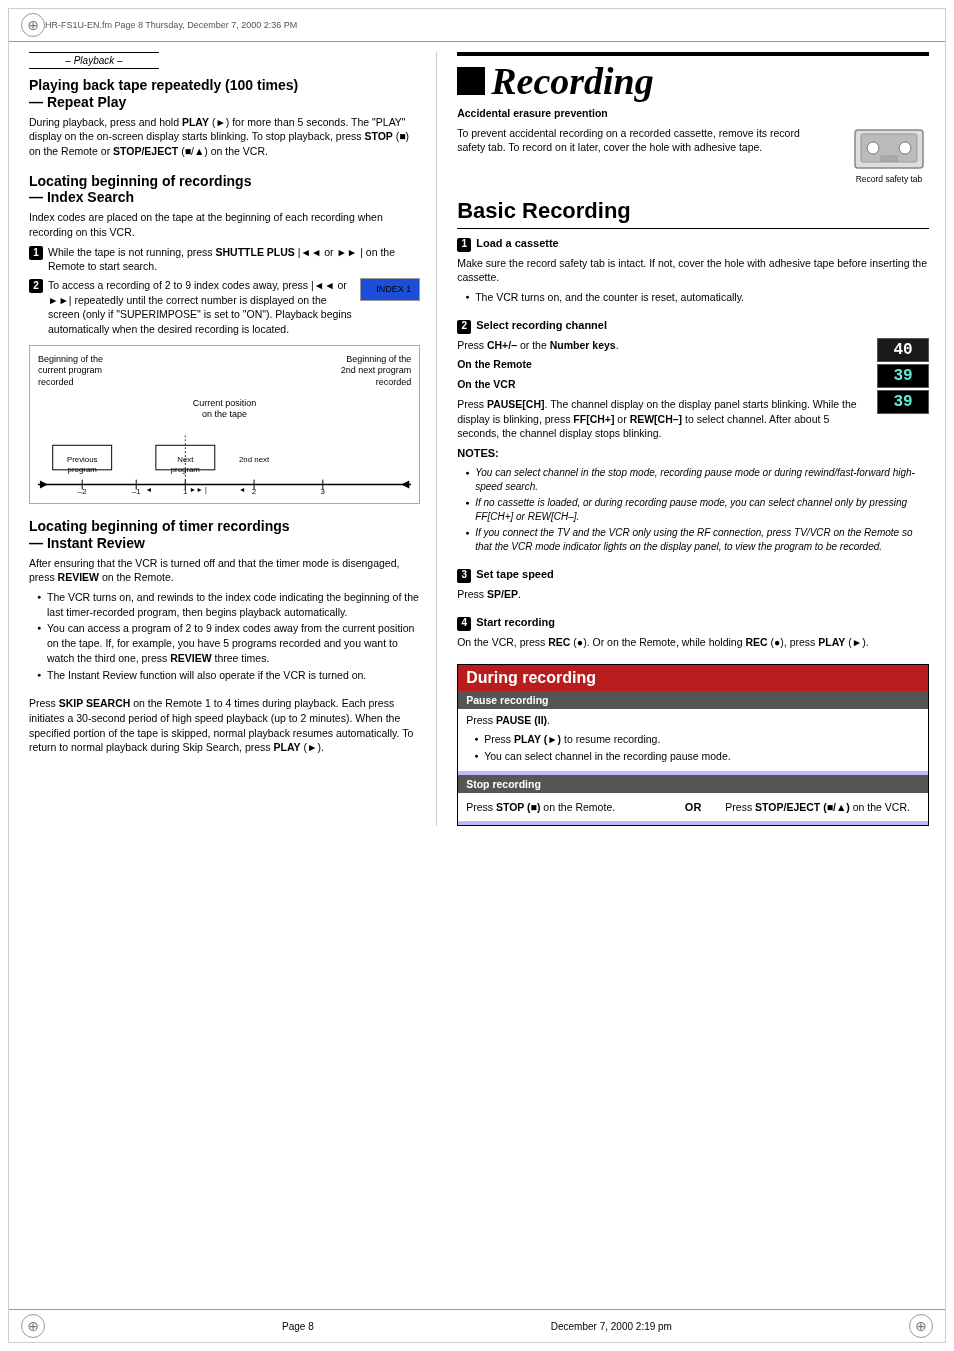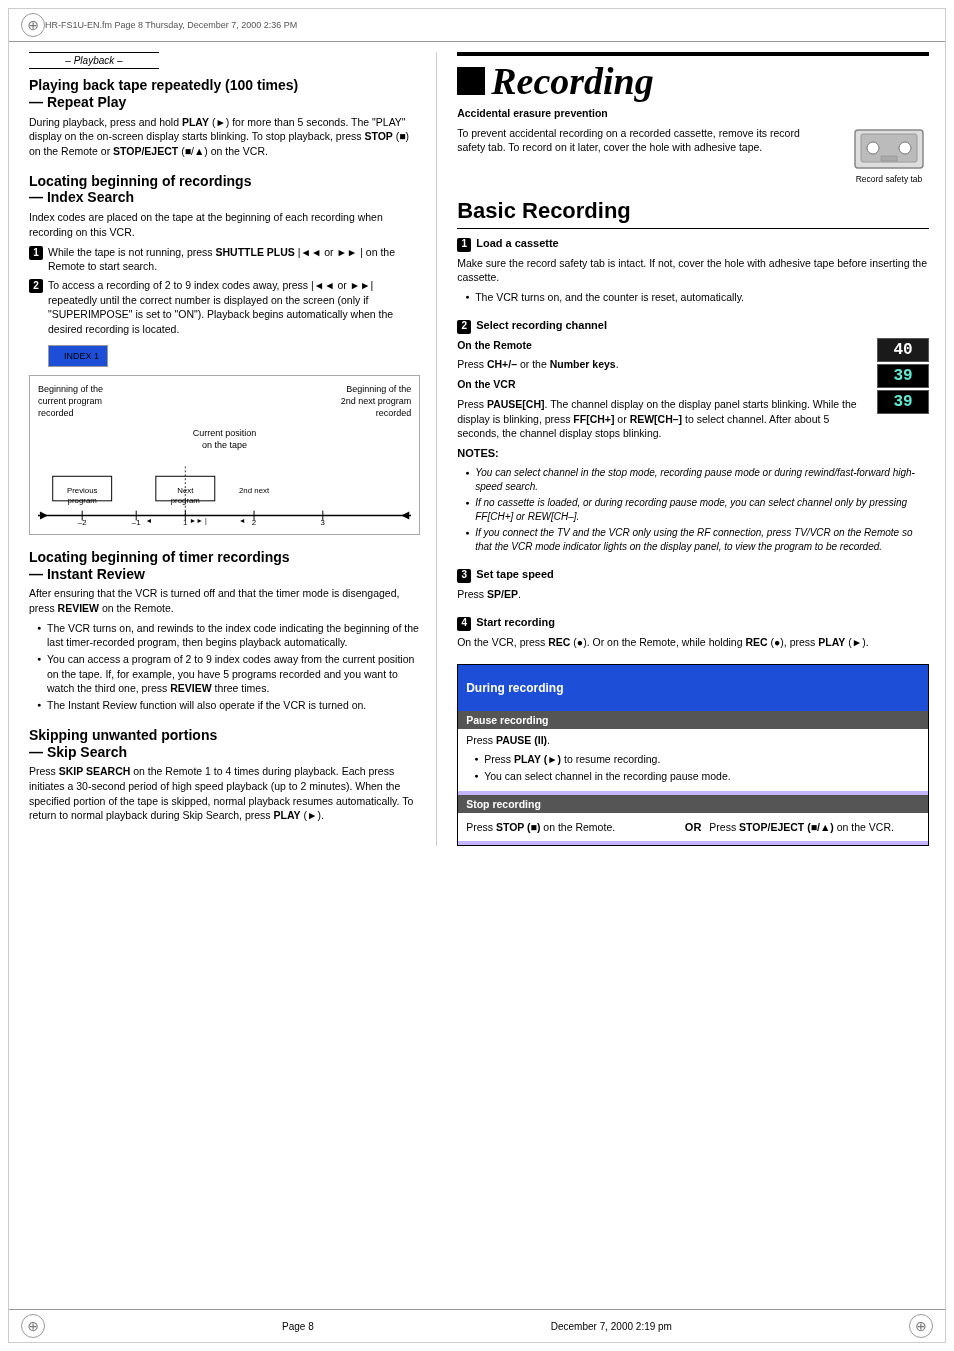--- a/index.html
+++ b/index.html
@@ -178,43 +178,43 @@
     }
 
     
     .recording-table {
       border: 1px solid #000;
       margin-top: 10px;
       font-size: 10.5px;
     }
 
     .recording-table-header {
-      background: #1d4ed8;
+      background: #b91c1c;
       color: #fff;
       font-weight: bold;
-      padding: 16px 8px;
-      font-size: 12px;
+      padding: 4px 8px;
+      font-size: 16px;
     }
 
     .recording-table-subheader {
       background: #555;
       color: #fff;
       font-weight: bold;
       padding: 3px 8px;
       font-size: 10.5px;
     }
 
     .recording-table-body {
       padding: 4px 8px;
       border-bottom: 4px solid #c4b5fd;
     }
 
     .recording-table-row {
       display: flex;
-      gap: 8px;
+      gap: 24px;
       padding: 4px 0;
     }
 
     .recording-table-cell {
       flex: 1;
       font-size: 10.5px;
     }
 
     .footer-bar {
       position: absolute;
@@ -285,21 +285,21 @@
         <p>Index codes are placed on the tape at the beginning of each recording when recording on this VCR.</p>
 
         <ul class="step-list">
           <li>
             <span class="step-num">1</span>
             <span class="step-text">While the tape is not running, press <strong>SHUTTLE PLUS</strong> |◄◄ or ►► | on the Remote to start search.</span>
           </li>
           <li>
             <span class="step-num">2</span>
             <span class="step-text">
-              <span style="display:flex; gap:8px;flex-direction:column;">
+              <span style="display:flex; gap:8px;">
                 <span>To access a recording of 2 to 9 index codes away, press |◄◄ or ►►| repeatedly until the correct number is displayed on the screen (only if "SUPERIMPOSE" is set to "ON"). Playback begins automatically when the desired recording is located.</span>
                 <span style="border:1px solid #999; padding:4px 8px; font-size:9px; white-space:nowrap; min-width:60px; text-align:right; height:fit-content; align-self:flex-start; background:#1d4ed8;">
                   <span>INDEX  1</span>
                 </span>
               </span>
             </span>
           </li>
         </ul>
 
         <div class="tape-diagram-container">
@@ -355,21 +355,20 @@
         <h2>Locating beginning of timer recordings<br>— Instant Review</h2>
         <p>After ensuring that the VCR is turned off and that the timer mode is disengaged, press <strong>REVIEW</strong> on the Remote.</p>
         <ul class="bullet-list">
           <li>The VCR turns on, and rewinds to the index code indicating the beginning of the last timer-recorded program, then begins playback automatically.</li>
           <li>You can access a program of 2 to 9 index codes away from the current position on the tape. If, for example, you have 5 programs recorded and you want to watch the third one, press <strong>REVIEW</strong> three times.</li>
           <li>The Instant Review function will also operate if the VCR is turned on.</li>
         </ul>
       </div>
 
       <div class="section">
-        <h2>Skipping unwanted portions<br>— Skip Search</h2>
         <p>Press <strong>SKIP SEARCH</strong> on the Remote 1 to 4 times during playback. Each press initiates a 30-second period of high speed playback (up to 2 minutes). When the specified portion of the tape is skipped, normal playback resumes automatically. To return to normal playback during Skip Search, press <strong>PLAY</strong> (►).</p>
       </div>
     </div>
 
     <div class="right-col">
 
       <div style="display:flex; align-items:center; border-top: 4px solid #000; padding-top:6px; margin-bottom:6px;">
         <div style="width:28px; height:28px; background:#000; margin-right:6px; flex-shrink:0;"></div>
         <div style="font-size:38px; font-weight:bold; font-style:italic; font-family:Georgia,serif; line-height:1;">Recording</div>
       </div>
@@ -406,22 +405,22 @@
       </div>
 
       <div class="section">
         <div style="display:flex; gap:5px; align-items:flex-start; margin-bottom:4px;">
           <span class="step-num">2</span>
           <strong>Select recording channel</strong>
         </div>
 
         <div style="display:flex; gap:8px; align-items:flex-start;">
           <div style="flex:1;">
+            <p>Press <strong>CH+/–</strong> or the <strong>Number keys</strong>.</p>
             <p><strong>On the Remote</strong></p>
-            <p>Press <strong>CH+/–</strong> or the <strong>Number keys</strong>.</p>
             <p><strong>On the VCR</strong></p>
             <p>Press <strong>PAUSE[CH]</strong>. The channel display on the display panel starts blinking. While the display is blinking, press <strong>FF[CH+]</strong> or <strong>REW[CH–]</strong> to select channel. After about 5 seconds, the channel display stops blinking.</p>
           </div>
           <div class="channel-display">
             <div class="channel-box">40</div>
             <div class="channel-box highlight">39</div>
             <div class="channel-box highlight">39</div>
           </div>
         </div>
 

